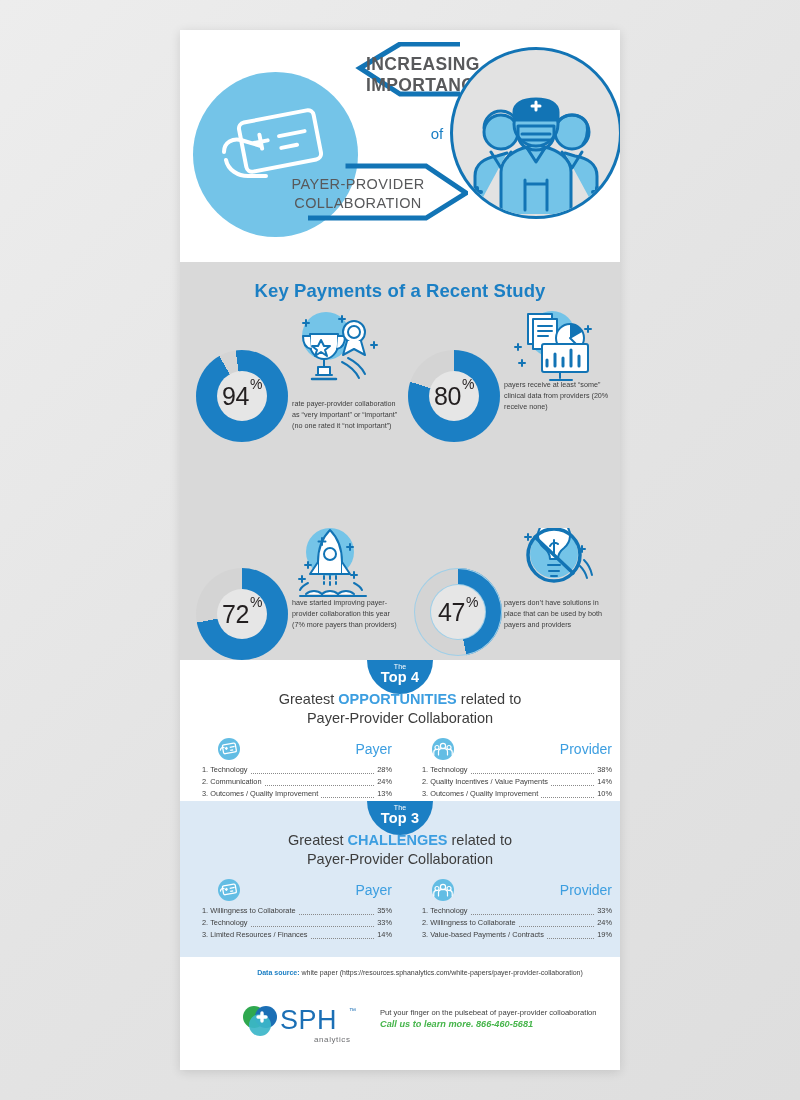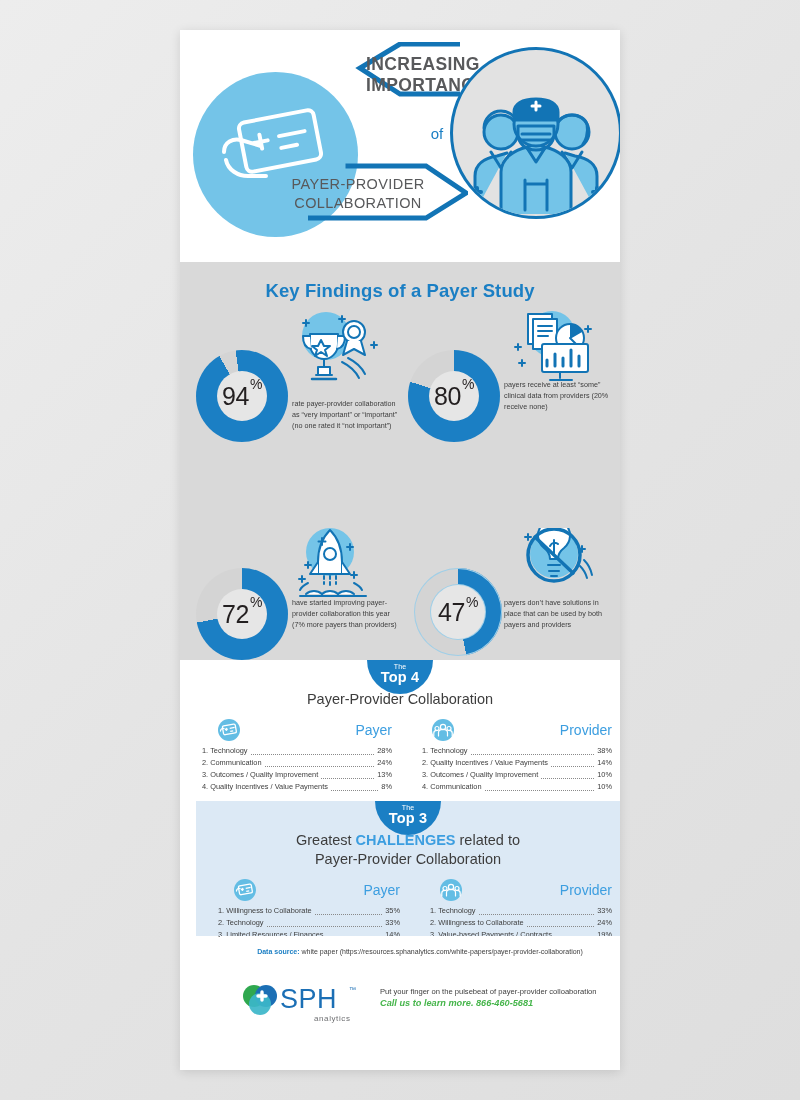--- a/index.html
+++ b/index.html
@@ -180,21 +180,21 @@
   }
   .stat-text.hi { top: 78px; margin-top: 13px; }
 
   
   .top-section {
     position: relative;
     padding-top: 24px;
     padding-bottom: 14px;
   }
   .top-section.opportunities { background: #ffffff; height: 141px; box-sizing: border-box; }
-  .top-section.challenges    { background: #dce9f5; height: 135px; box-sizing: border-box; margin-left: 16px; }
+  .top-section.challenges    { background: #dce9f5; height: 156px; box-sizing: border-box; }
   .badge {
     position: absolute;
     left: 50%;
     transform: translateX(-50%);
     top: 0;
     width: 66px; height: 34px;
     background: #1b7fc4;
     border-bottom-left-radius: 33px 34px;
     border-bottom-right-radius: 33px 34px;
     color: #ffffff;
@@ -383,21 +383,21 @@
           <path d="M65 64 h36 v8 c0 10 -8 16 -18 16 s-18 -6 -18 -16 z"></path>
           <path d="M69 72 h28 M69 78 h28"></path>
           <path d="M74 86 l9 14 l9 -14"></path>
           <path d="M72 118 v30 M94 118 v30 M72 122 h22"></path>
         </g>
       </svg>
     </div>
   </div>
 
   <div class="findings">
-    <div class="findings-title">Key Findings of a Payer Study</div>
+    <div class="findings-title">Key Payments of a Recent Study</div>
 
     <div class="stat-row">
 
       <div class="stat left">
         <svg class="stat-icon" viewBox="0 0 110 74">
           <circle cx="46" cy="26" r="24" fill="#74c4e8"></circle>
           <g fill="none" stroke="#1274b5" stroke-width="2" stroke-linecap="round" stroke-linejoin="round">
             <path d="M30 24 h28 v10 c0 9 -7 15 -14 15 s-14 -6 -14 -15 z" fill="#ffffff"></path>
             <path d="M30 26 h-7 c0 8 3 12 8 13" fill="#ffffff"></path>
             <path d="M58 26 h7 c0 8 -3 12 -8 13" fill="#ffffff"></path>
@@ -521,20 +521,21 @@
       </div>
     </div>
   </div>
 
   <div class="top-section opportunities">
     <div class="badge">
       <div class="the">The</div>
       <div class="top">Top 4</div>
     </div>
     <div class="sec-head">
+      <div><span>Greatest </span><span class="accent">OPPORTUNITIES</span><span> related to</span></div>
       <div>Payer-Provider Collaboration</div>
     </div>
     <div class="cols">
       <div class="col">
         <div class="col-head">
           <div class="col-icon">
             <svg viewBox="0 0 22 22" width="22" height="22">
               <g fill="none" stroke="#ffffff" stroke-width="1.3" stroke-linejoin="round">
                 <rect x="5" y="6" width="13" height="9" rx="1.5" transform="rotate(-10 11 11)"></rect>
                 <path d="M7 10 h3 M8.5 8.5 v3" transform="rotate(-10 11 11)"></path>

